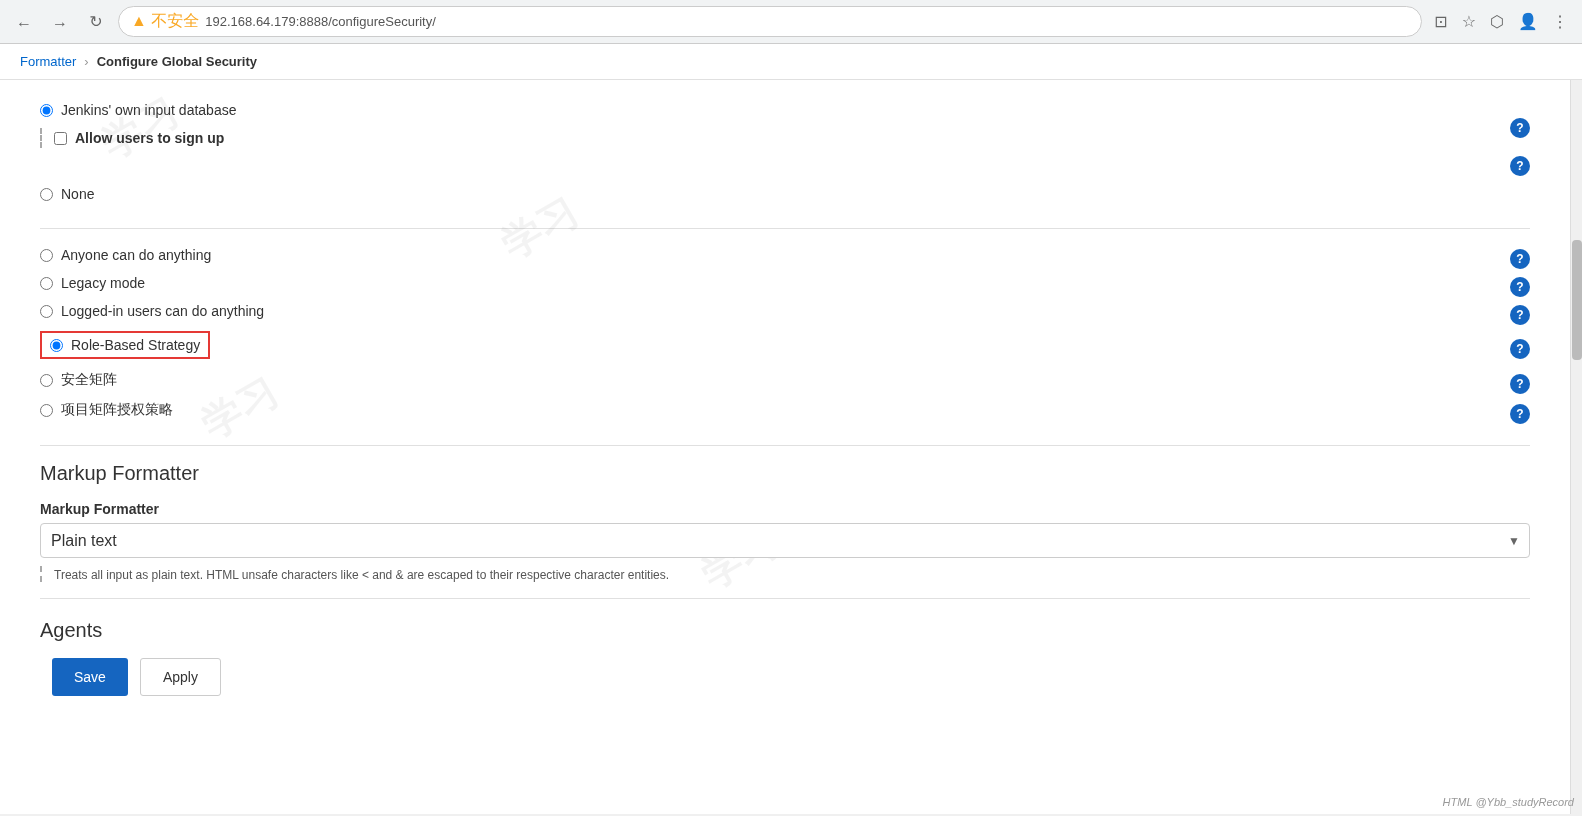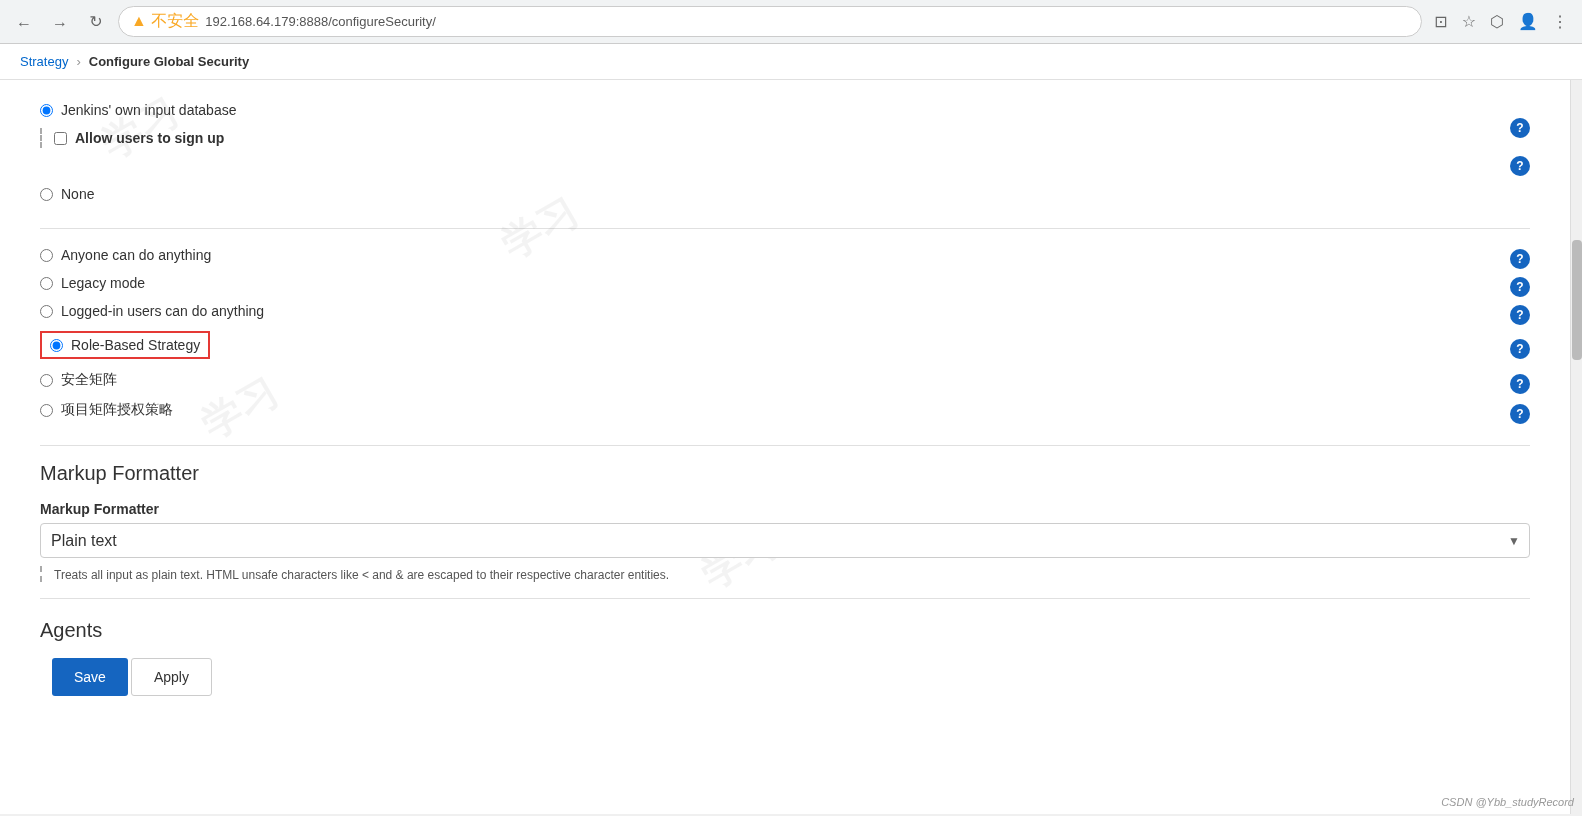--- a/index.html
+++ b/index.html
@@ -226,21 +226,21 @@
     }
 
     
     .agents-section {
       margin-top: 20px;
     }
 
     
     .btn-row {
       display: flex;
-      gap: 3px;
+      gap: 12px;
       margin-top: 16px;
       padding-left: 12px;
     }
     .btn-save {
       background: #1565c0;
       color: white;
       border: none;
       padding: 10px 22px;
       font-size: 14px;
       border-radius: 3px;
@@ -291,21 +291,21 @@
   <div class="browser-actions">
     <span>⊡</span>
     <span>☆</span>
     <span>⬡</span>
     <span>👤</span>
     <span>⋮</span>
   </div>
 </div>
 
 <div class="breadcrumb">
-  <span class="link">Strategy</span>
+  <span class="link">Formatter</span>
   <span class="separator">›</span>
   <span class="current">Configure Global Security</span>
 </div>
 
 <div class="page-container">
   <div class="content-area">
 
     <div class="watermark">
       <span class="watermark-text" style="top:20px; left:100px;">学习</span>
       <span class="watermark-text" style="top:120px; left:500px;">学习</span>
@@ -459,13 +459,13 @@
       <button class="btn-apply">Apply</button>
     </div>
 
   </div>
 
   <div class="scrollbar-track">
     <div class="scrollbar-thumb"></div>
   </div>
 </div>
 
-<div class="csdn-watermark">CSDN @Ybb_studyRecord</div>
+<div class="csdn-watermark">HTML @Ybb_studyRecord</div>
 
 </body></html>

